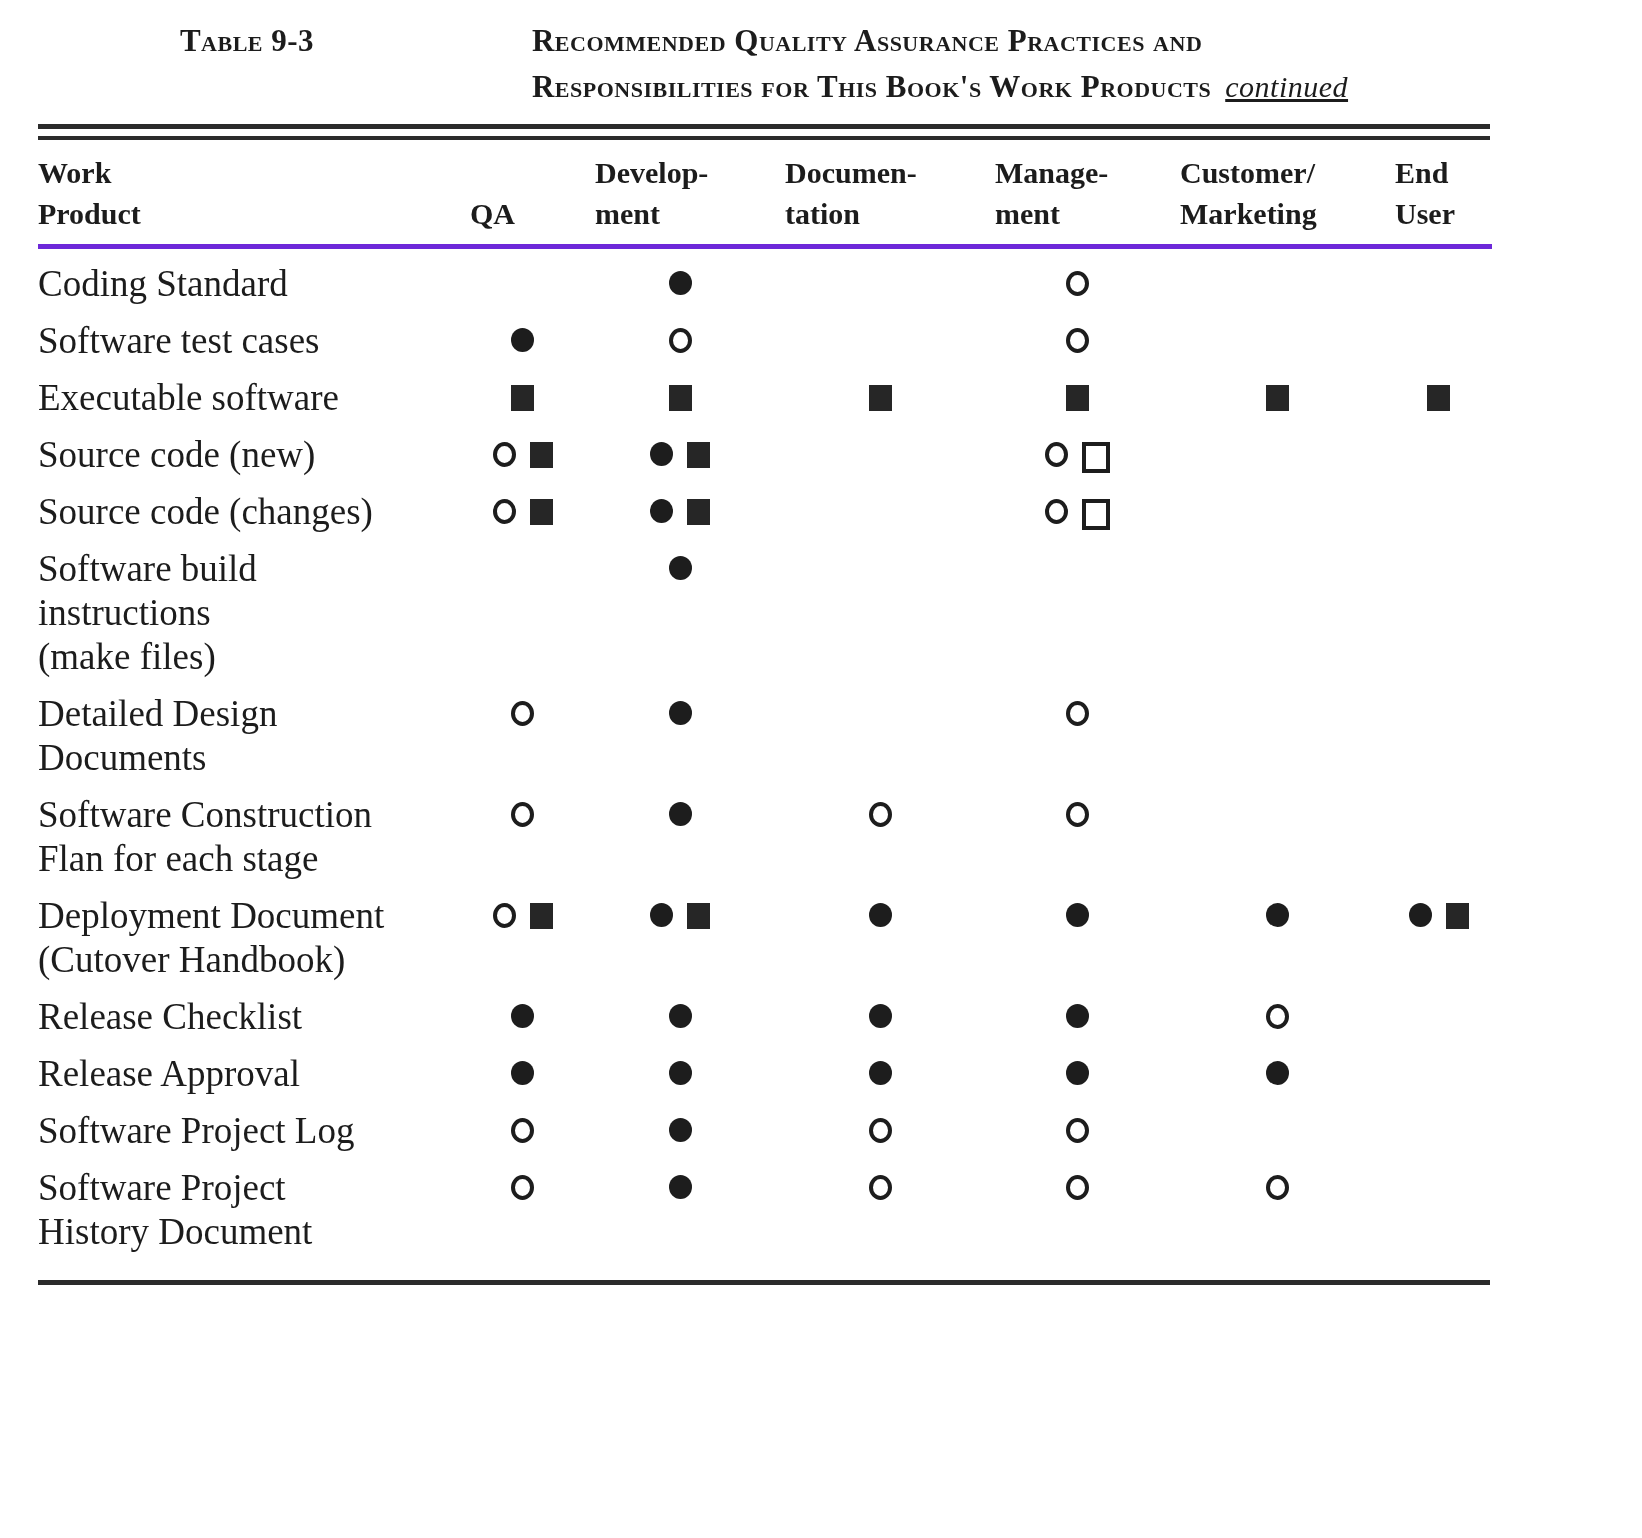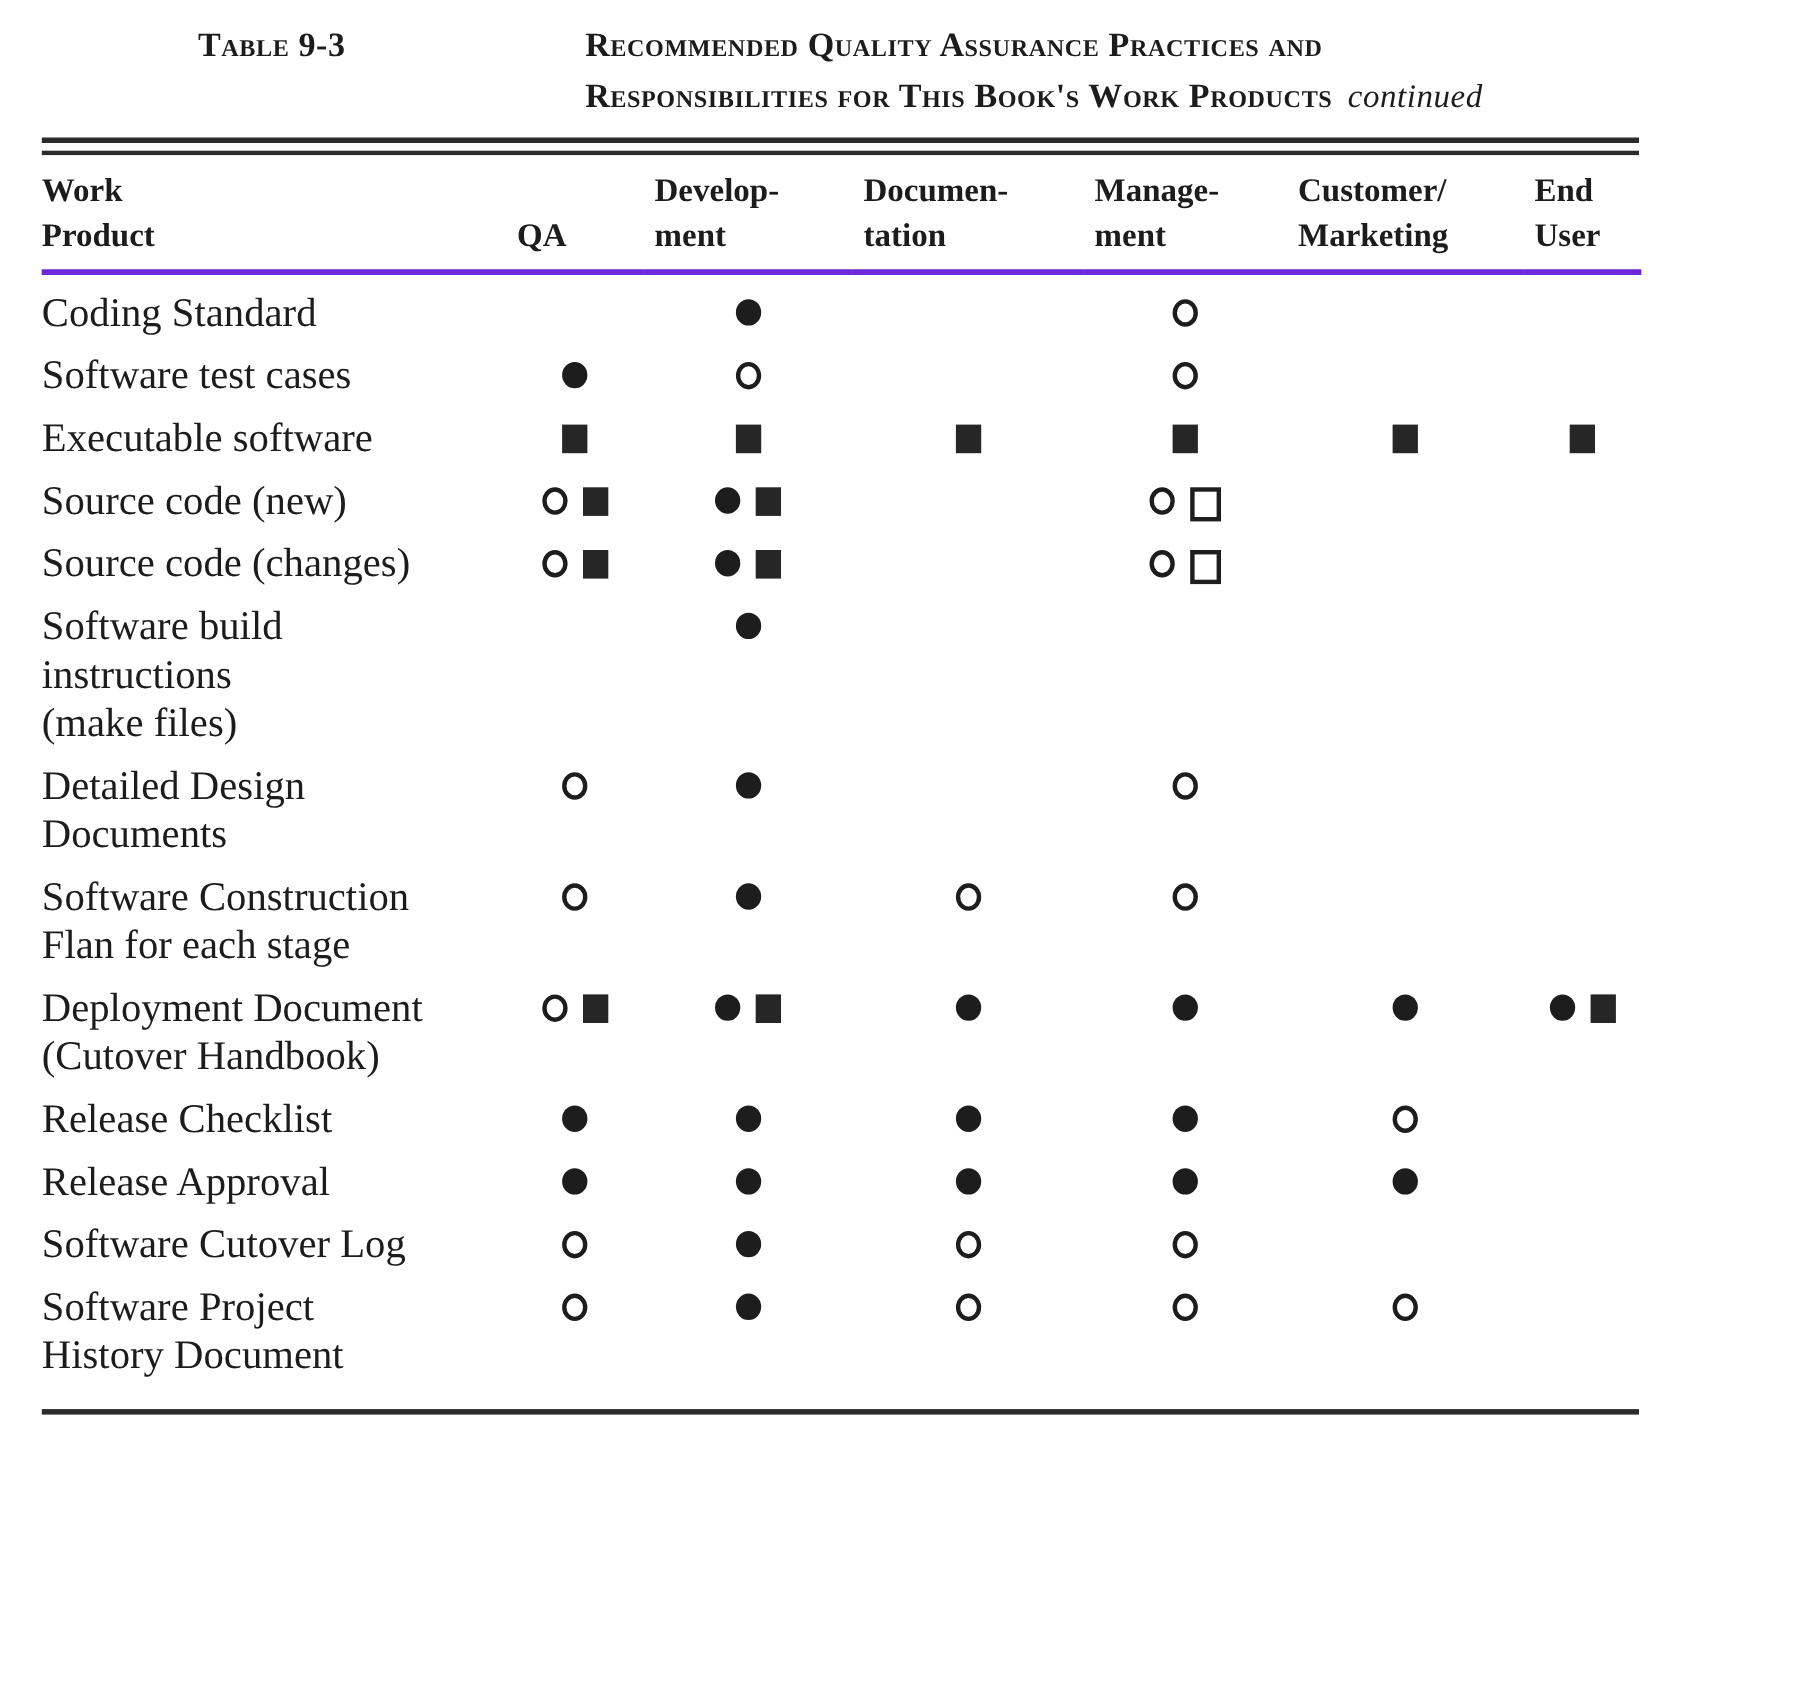--- a/index.html
+++ b/index.html
@@ -18,21 +18,21 @@
     width:352px; flex:0 0 352px;
     font-weight:bold; font-variant:small-caps;
     font-size:31px; letter-spacing:.5px; line-height:46px;
   }
   .caption-title {
     font-weight:bold; font-variant:small-caps;
     font-size:31px; letter-spacing:.5px; line-height:46px;
   }
   .caption-title .cont {
     font-variant:normal; font-style:italic; font-weight:normal;
-    font-size:30px; margin-left:14px;
+    font-size:30px; margin-left:14px;text-decoration:underline;
   }
 
   
   .double-rule { border-top:5px solid #2b2b2b; border-bottom:4px solid #2b2b2b; height:7px; }
   .bottom-rule { border-top:5px solid #2b2b2b; margin-top:26px; }
 
   
   table { border-collapse:collapse; width:100%; table-layout:fixed; }
   thead th {
     text-align:left; vertical-align:bottom;
@@ -208,21 +208,21 @@
         <tr>
           <td class="product">Release Approval</td>
           <td class="symcell"><span class="sym filled-circle"></span></td>
           <td class="symcell"><span class="sym filled-circle"></span></td>
           <td class="symcell"><span class="sym filled-circle"></span></td>
           <td class="symcell"><span class="sym filled-circle"></span></td>
           <td class="symcell"><span class="sym filled-circle"></span></td>
           <td class="symcell"></td>
         </tr>
         <tr>
-          <td class="product">Software Cutover Log</td>
+          <td class="product">Software Project Log</td>
           <td class="symcell"><span class="sym open-circle"></span></td>
           <td class="symcell"><span class="sym filled-circle"></span></td>
           <td class="symcell"><span class="sym open-circle"></span></td>
           <td class="symcell"><span class="sym open-circle"></span></td>
           <td class="symcell"></td>
           <td class="symcell"></td>
         </tr>
         <tr>
           <td class="product">Software Project<br>History Document</td>
           <td class="symcell"><span class="sym open-circle"></span></td>

